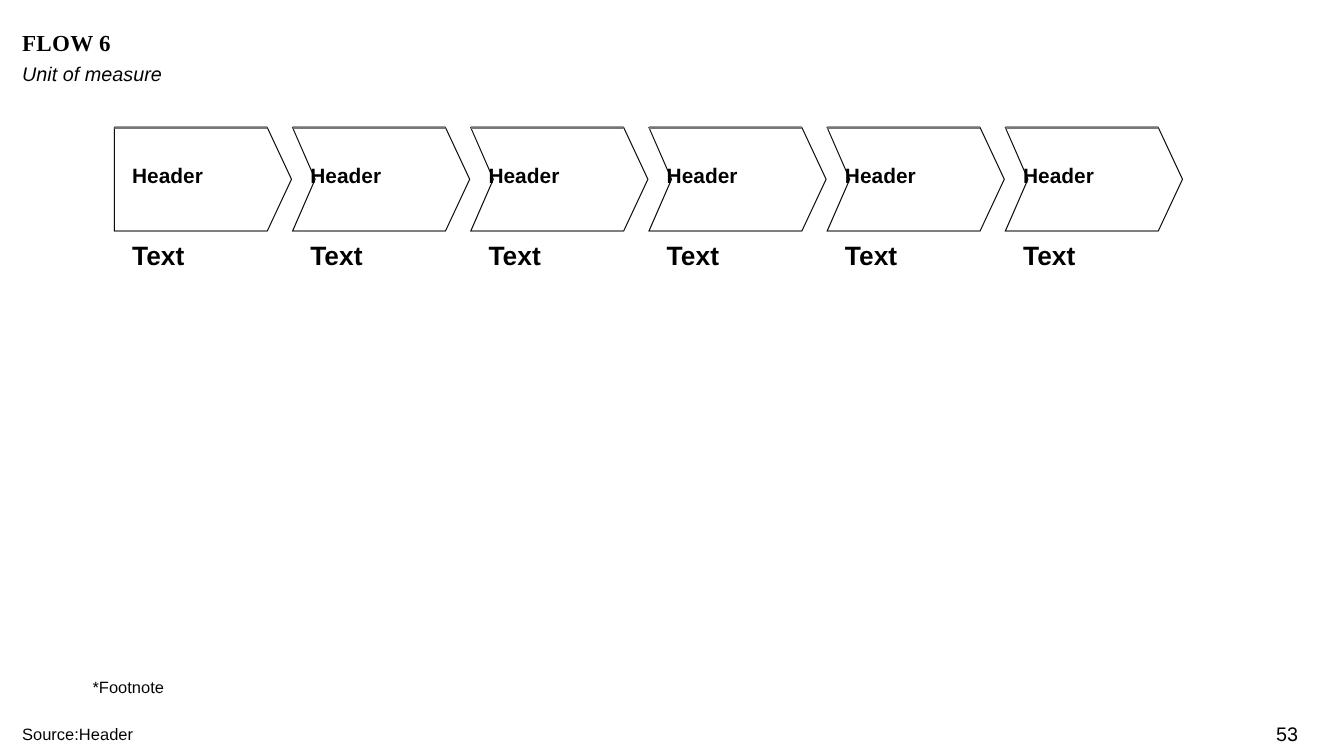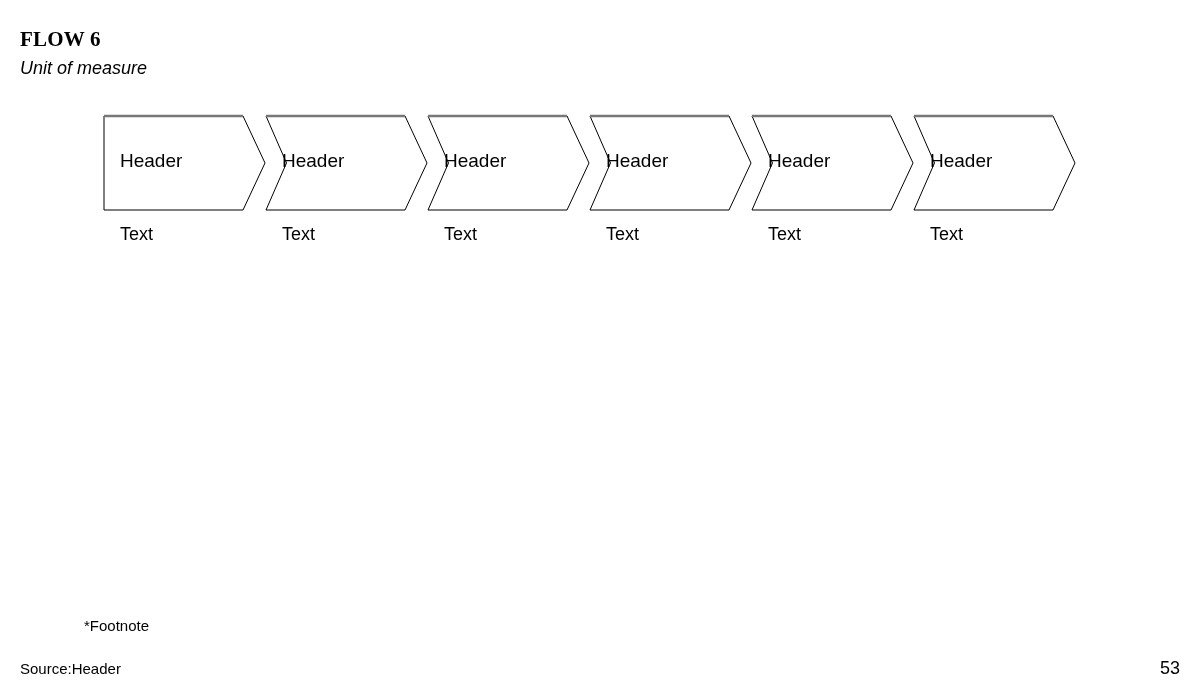--- a/index.html
+++ b/index.html
@@ -69,38 +69,38 @@
     position: absolute;
     left: 0;
     top: 0;
     width: 996px;
     height: 98px;
   }
   .chevron-header {
     position: absolute;
     top: 35px;
     font-size: 19px;
-    font-weight: normal;
+    font-weight: bold;
     line-height: 24px;
     white-space: nowrap;
   }
 
   
   #flow-captions {
     position: absolute;
     left: 0;
     top: 222px;
     width: 1200px;
     height: 26px;
   }
   .flow-caption {
     position: absolute;
     top: 0;
-    font-size: 18px;
-    font-weight: normal;
+    font-size: 24px;
+    font-weight: bold;
     line-height: 24px;
     white-space: nowrap;
   }
 
   
   #footnote {
     position: absolute;
     left: 84px;
     top: 616px;
     font-size: 15px;

